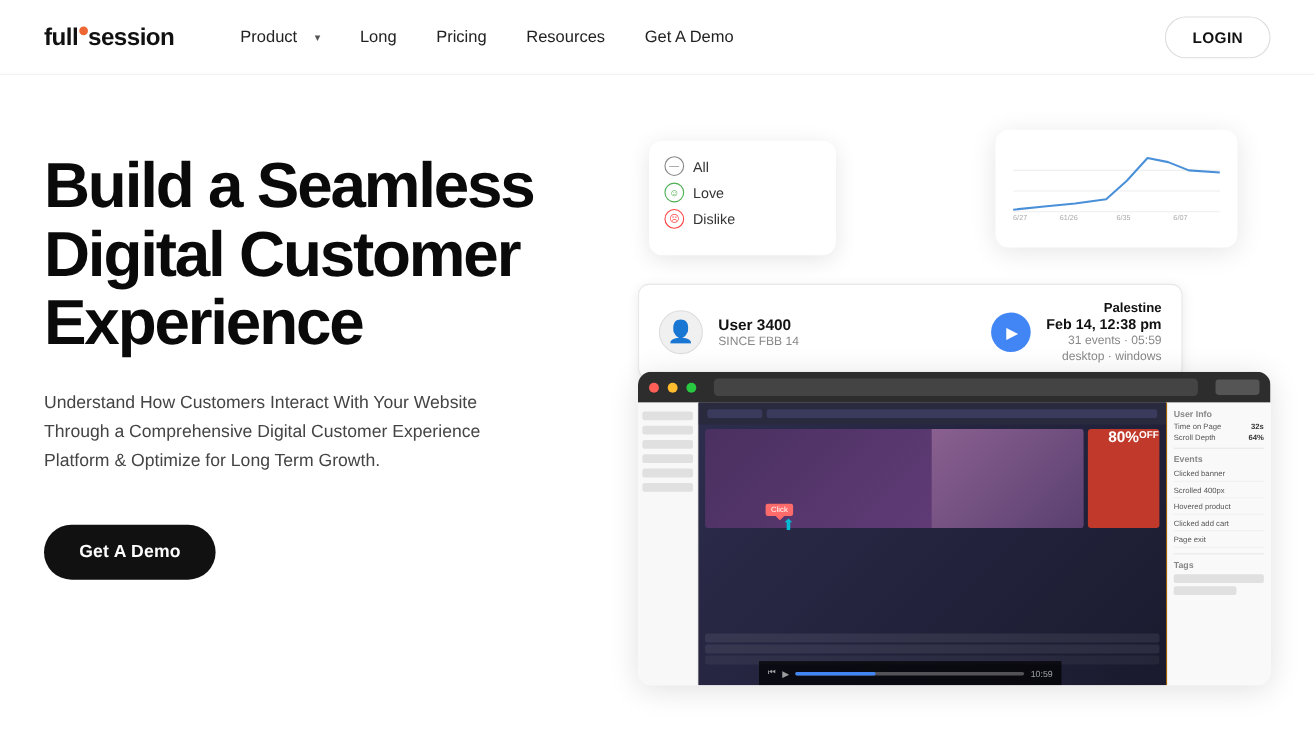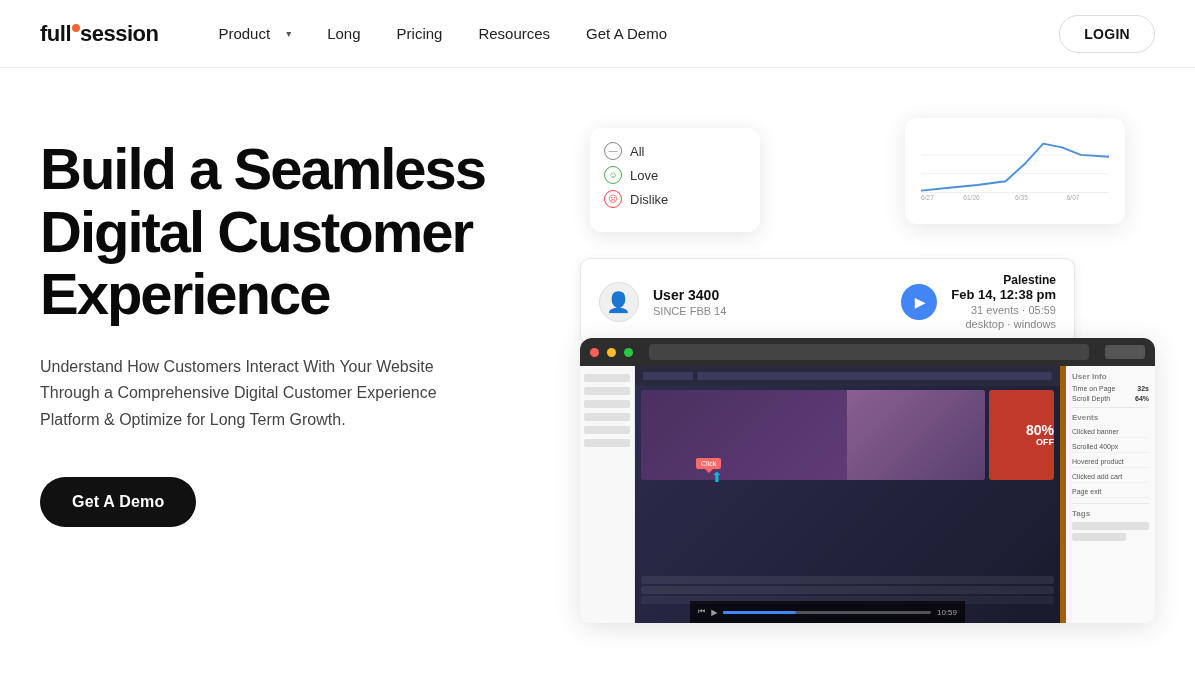--- a/index.html
+++ b/index.html
@@ -137,21 +137,21 @@
       width: 100%; height: 8px; background: #e0e0e0; border-radius: 2px;
       margin-bottom: 5px;
     }
     .replay-main { flex: 1; background: #1a1a2e; position: relative; overflow: hidden; }
     .replay-main-inner {
       width: 100%; height: 100%;
       background: linear-gradient(135deg, #2d2d4e 0%, #1a1a2e 100%);
       position: relative;
     }
     .replay-panel-right {
-      width: 95px; background: #f9f9f9; border-left: 6px solid #a16207;
+      width: 95px; background: #f9f9f9; border-left: 1px solid #a16207;
       padding: 6px; overflow: hidden;
     }
     .panel-section-title { font-size: 8px; color: #888; margin-bottom: 4px; font-weight: 600; }
     .panel-row { display: flex; justify-content: space-between; margin-bottom: 3px; }
     .panel-label { font-size: 7px; color: #555; }
     .panel-value { font-size: 7px; color: #333; font-weight: 600; }
     .panel-divider { height: 1px; background: #e8e8e8; margin: 5px 0; }
     .event-item { font-size: 7px; color: #555; margin-bottom: 3px; padding: 2px 0; border-bottom: 1px solid #f0f0f0; }
 
     
@@ -297,21 +297,21 @@
               <div style="flex:1;height:8px;background:#3a3a5c;border-radius:2px;"></div>
             </div>
 
             <div style="position:absolute;top:24px;left:6px;right:6px;bottom:22px;">
 
               <div style="display:flex;gap:4px;height:90px;margin-bottom:4px;">
                 <div style="flex:1;background:linear-gradient(135deg,#4a3060,#6a4080);border-radius:3px;position:relative;overflow:hidden;">
 
                   <div style="position:absolute;right:0;top:0;bottom:0;width:40%;background:linear-gradient(135deg,#8a6090,#5a4070);"></div>
                 </div>
-                <div style="width:65px;background:#c0392b;border-radius:3px;display:flex;flex-direction:column;align-items:flex-end;justify-content:center;padding-left:18px;">
+                <div style="width:65px;background:#c0392b;border-radius:3px;display:flex;flex-direction:row;align-items:flex-start;justify-content:center;padding-left:18px;">
                   <span style="color:#fff;font-size:14px;font-weight:900;line-height:1;">80%</span>
                   <span style="color:#fff;font-size:9px;font-weight:700;">OFF</span>
                 </div>
               </div>
 
               <div style="position:absolute;top:68px;left:55px;">
                 <div style="background:#ff6b6b;color:#fff;font-size:7px;padding:2px 5px;border-radius:2px;white-space:nowrap;">Click</div>
                 <div style="width:0;height:0;border-left:4px solid transparent;border-right:4px solid transparent;border-top:4px solid #ff6b6b;margin:0 auto;"></div>
               </div>
 

